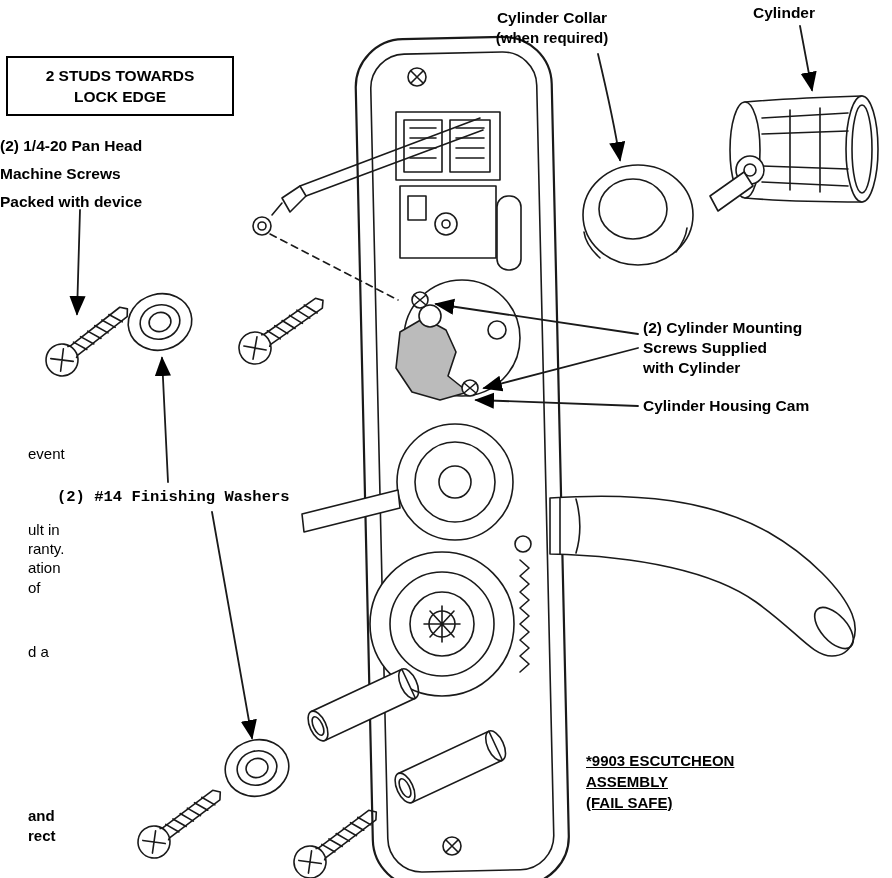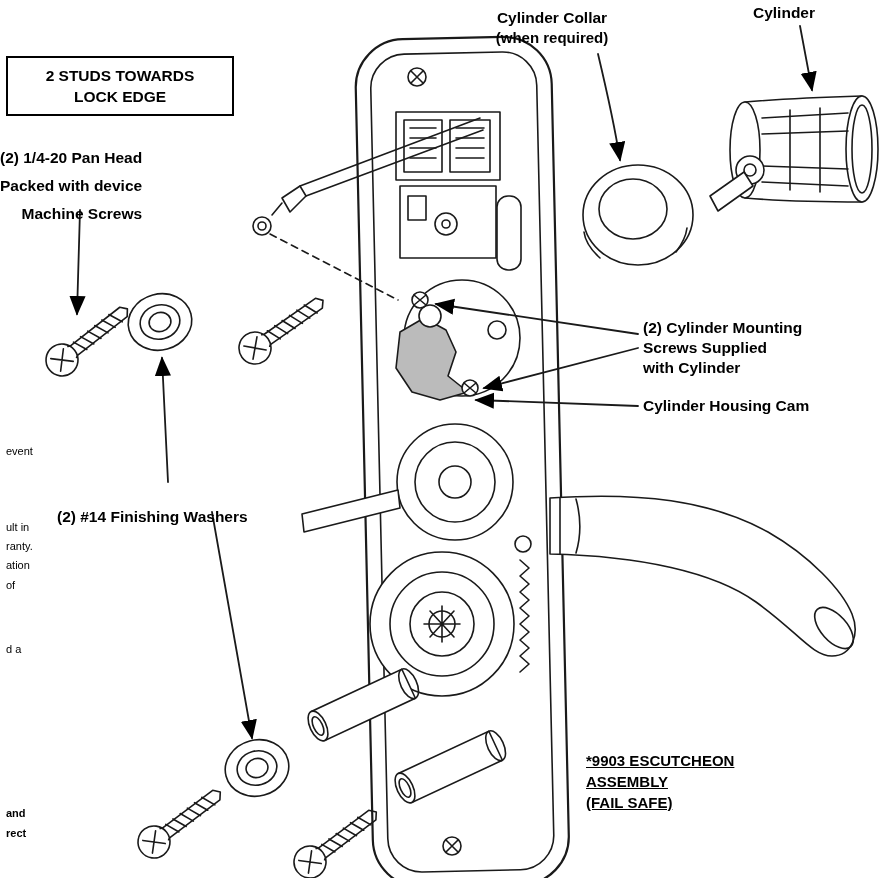--- a/index.html
+++ b/index.html
@@ -10,21 +10,21 @@
   .stage svg { position:absolute; left:0; top:0; }
   .lbl { position:absolute; font-weight:700; font-size:15.5px; line-height:20px; white-space:nowrap; }
   .lbl .sub { font-weight:700; font-size:15px; }
   .boxed {
     border:2px solid #000; text-align:center; padding:7px 5px;
     font-size:15.5px; line-height:21px; background:#fff;
   }
   .center { text-align:center; }
   .wide { line-height:28px; }
   .big { font-size:15px; line-height:21px;text-decoration:underline; }
-  .frag { position:absolute; font-size:11px; font-weight:400; white-space:nowrap; }
+  .frag { position:absolute; font-size:15px; font-weight:400; white-space:nowrap;margin-left:22px; }
   .frag.b { font-weight:700; }
 </style>
 </head>
 <body>
 
 <div class="stage">
 
   <svg width="892" height="878" viewBox="0 0 892 878">
     <defs>
       <marker id="ah" markerWidth="13" markerHeight="11" refX="10" refY="4.5" orient="auto">
@@ -172,42 +172,42 @@
         <path d="M212,512 L252,738" marker-end="url(#ah)"></path>
       </g>
     </g>
   </svg>
 
   <div class="lbl boxed" style="left:6px; top:56px; width:214px;">
     <div>2 STUDS TOWARDS</div>
     <div>LOCK EDGE</div>
   </div>
 
-  <div class="lbl wide" style="left:0px; top:144px;text-align:right;">
+  <div class="lbl wide" style="left:0px; top:132px;">
     <div>(2) 1/4-20 Pan Head</div>
+    <div>Machine Screws</div>
     <div>Packed with device</div>
-    <div>Machine Screws</div>
   </div>
 
   <div class="lbl center" style="left:462px; top:8px; width:180px;">
     <div>Cylinder Collar</div>
     <div class="sub">(when required)</div>
   </div>
 
   <div class="lbl" style="left:753px; top:3px;">Cylinder</div>
 
   <div class="lbl" style="left:643px; top:318px;">
     <div>(2) Cylinder Mounting</div>
     <div>Screws Supplied</div>
     <div>with Cylinder</div>
   </div>
 
   <div class="lbl" style="left:643px; top:396px;">Cylinder Housing Cam</div>
 
-  <div class="lbl" style="left:57px; top:507px;">(2) #14 Finishing Washers</div>
+  <div class="lbl" style="left:57px; top:487px;font-family:Liberation Mono, monospace;">(2) #14 Finishing Washers</div>
 
   <div class="lbl big" style="left:586px; top:750px;">
     <div>*9903 ESCUTCHEON</div>
     <div>ASSEMBLY</div>
     <div>(FAIL SAFE)</div>
   </div>
 
   <span class="frag" style="left:6px; top:445px;">event</span>
   <span class="frag" style="left:6px; top:521px;">ult in</span>
   <span class="frag" style="left:6px; top:540px;">ranty.</span>

